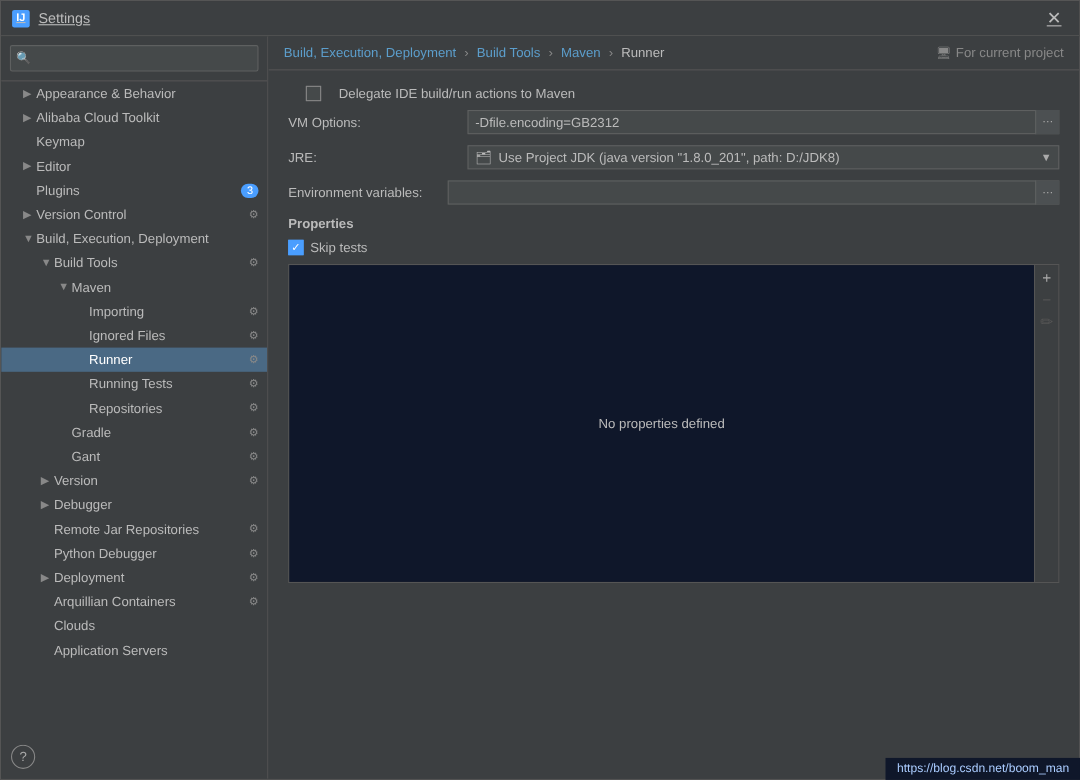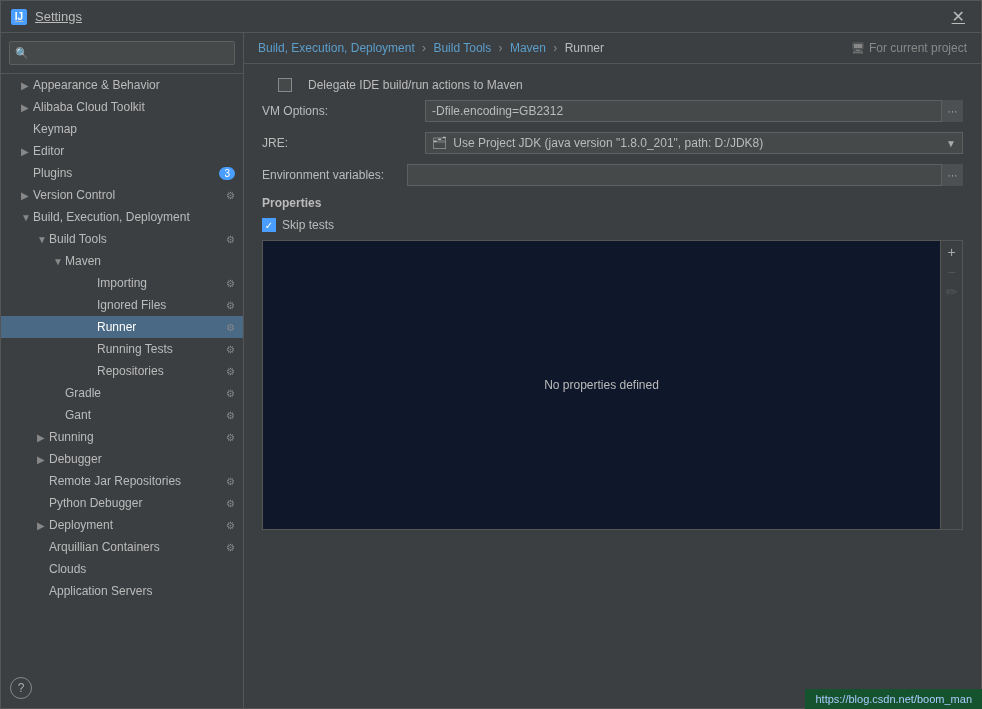--- a/index.html
+++ b/index.html
@@ -157,21 +157,21 @@
       background: #4a9eff;
       color: white;
       border-radius: 8px;
       padding: 1px 5px;
       font-size: 10px;
     }
 
     .indent-1 { padding-left: 20px; }
     .indent-2 { padding-left: 36px; }
     .indent-3 { padding-left: 52px; }
-    .indent-4 { padding-left: 68px; gap: 16px; }
+    .indent-4 { padding-left: 68px; }
 
     
     .right-panel {
       flex: 1;
       display: flex;
       flex-direction: column;
       background: #3c3f41;
       overflow: hidden;
     }
 
@@ -392,21 +392,21 @@
       display: flex;
       align-items: center;
       margin-bottom: 8px;
       gap: 6px;
     }
 
     .bottom-link {
       position: absolute;
       bottom: 0;
       right: 0;
-      background: #14532d;
+      background: #0f172a;
       color: #aaccff;
       padding: 4px 10px;
       font-size: 11px;
       cursor: pointer;
     }
 
     .help-btn {
       position: absolute;
       bottom: 8px;
       left: 8px;
@@ -556,21 +556,21 @@
         </div>
 
         <div class="tree-item indent-3">
           <span class="arrow">&nbsp;</span>
           <span class="label">Gant</span>
           <span class="icon-right">⚙</span>
         </div>
 
         <div class="tree-item indent-2">
           <span class="arrow">▶</span>
-          <span class="label">Running</span>
+          <span class="label">Version</span>
           <span class="icon-right">⚙</span>
         </div>
 
         <div class="tree-item indent-2">
           <span class="arrow">▶</span>
           <span class="label">Debugger</span>
         </div>
 
         <div class="tree-item indent-2">
           <span class="arrow">&nbsp;</span>

